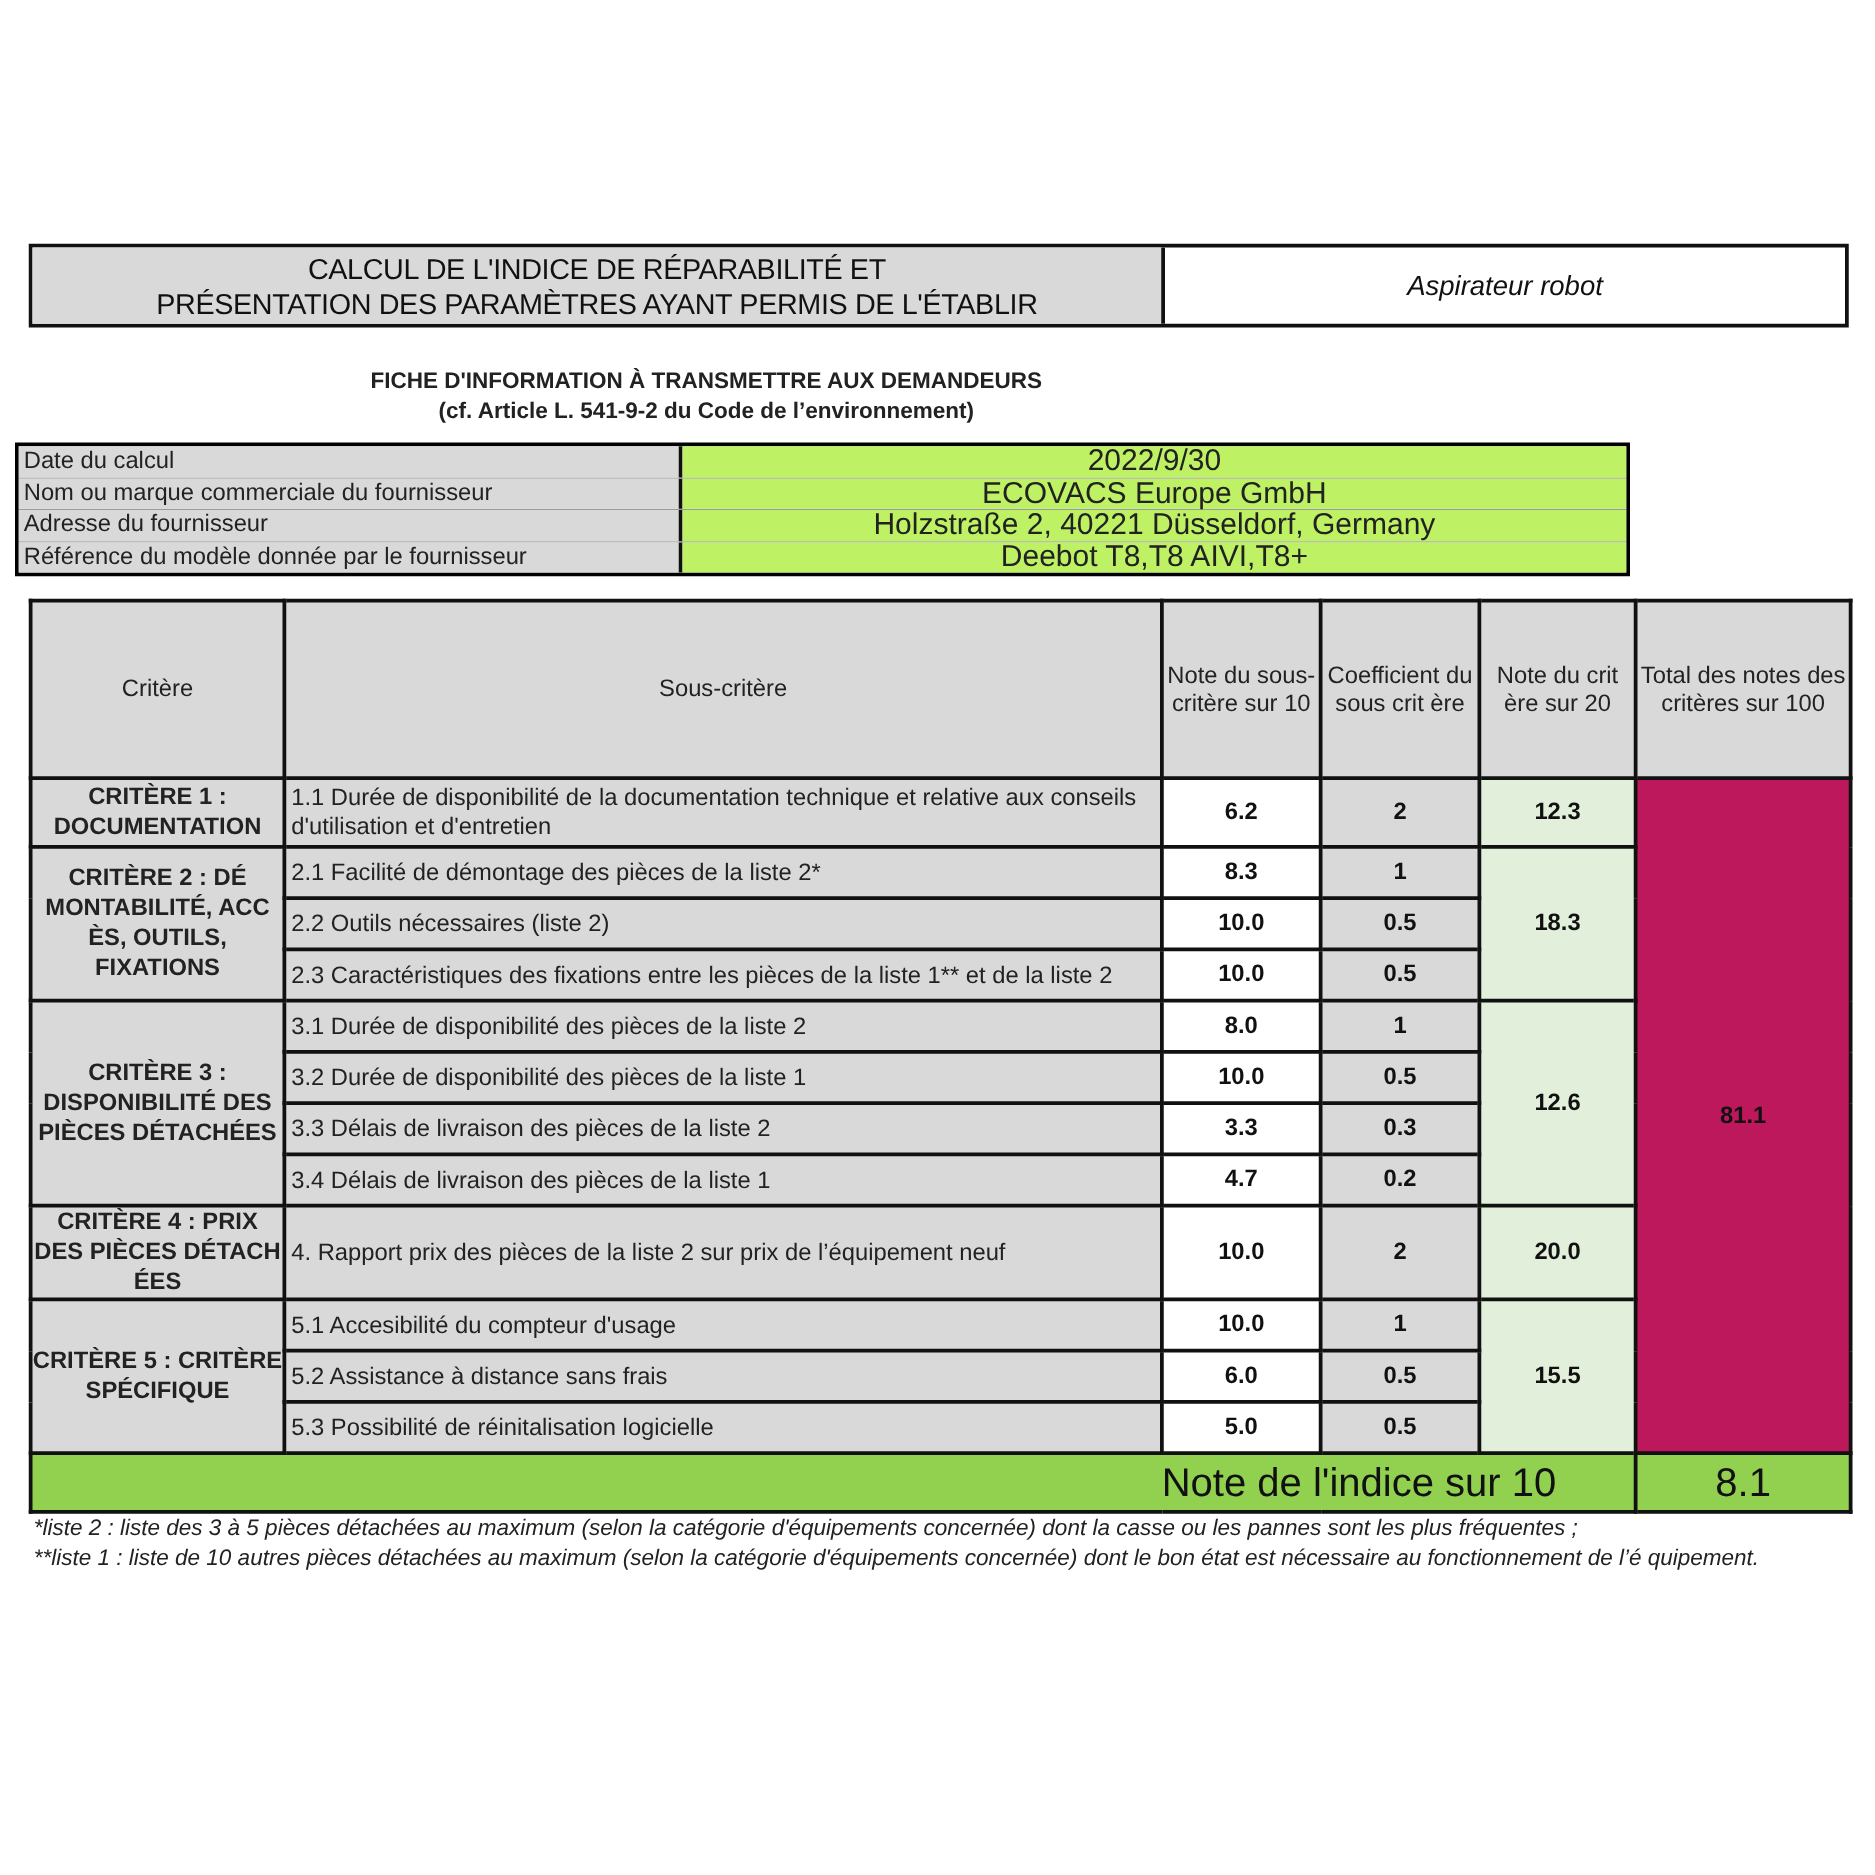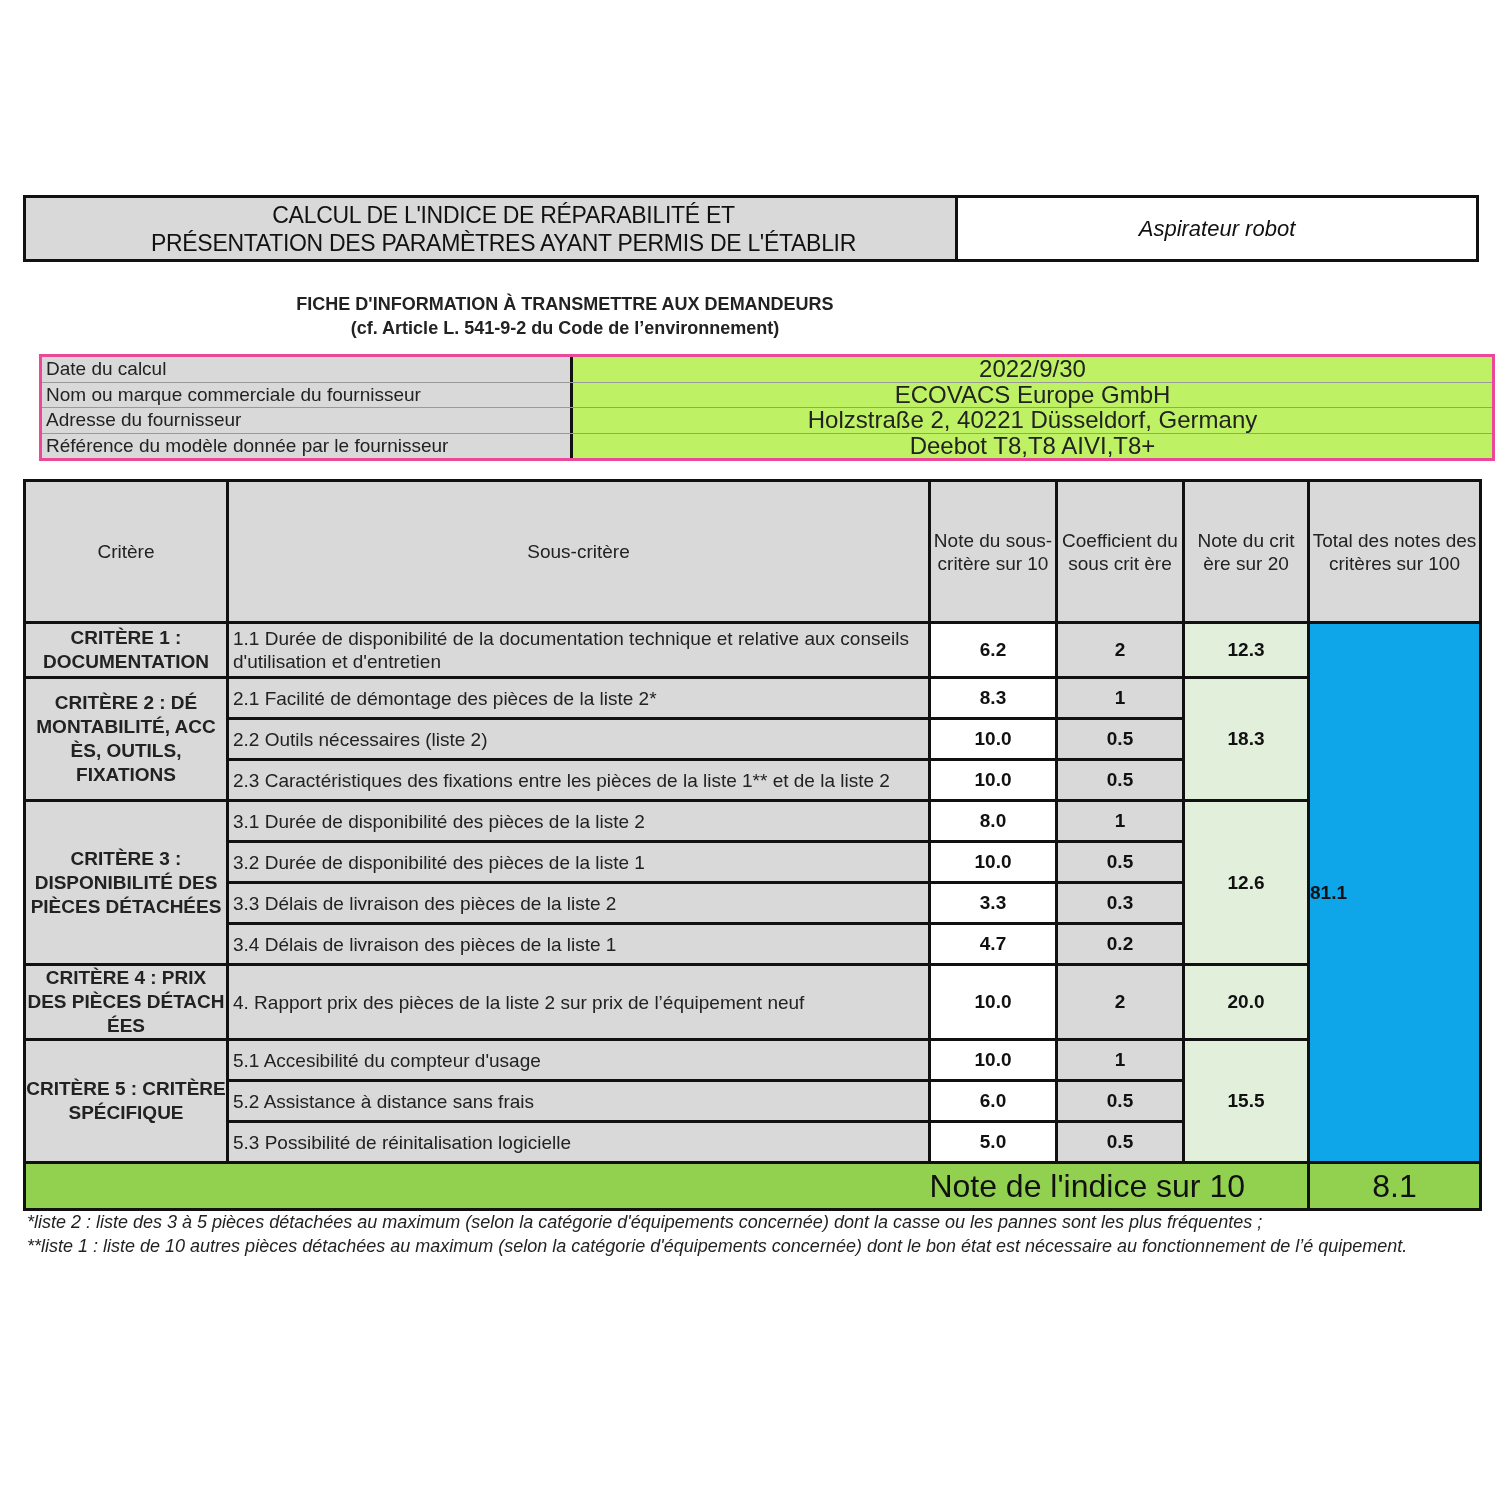--- a/index.html
+++ b/index.html
@@ -4,48 +4,48 @@
 <style>
   html, body { margin: 0; padding: 0; background: #ffffff; }
   body { width: 1500px; height: 1500px; position: relative; overflow: hidden;
          font-family: "Liberation Sans", "DejaVu Sans", sans-serif; color: #111; }
 
   
   .title-block { position: absolute; left: 23px; top: 195px; width: 1456px; height: 67px;
                  border: 3px solid #111; box-sizing: border-box; display: flex; }
   .title-left { width: 903px; background: #d9d9d9; border-right: 3px solid #111;
                 display: flex; flex-direction: column; align-items: center; justify-content: center;
-                font-family: "Liberation Sans Narrow", "Liberation Sans", sans-serif; font-size: 23px; line-height: 28px; letter-spacing: -0.3px; padding-left: 26px; }
+                font-family: "Liberation Sans Narrow", "Liberation Sans", sans-serif; font-size: 23px; line-height: 28px; letter-spacing: -0.3px; }
   .title-right { flex: 1; display: flex; align-items: center; justify-content: center;
                  font-style: italic; font-size: 22px; }
 
   .subtitle { position: absolute; left: 150px; top: 282px; width: 830px; text-align: center;
               font-size: 18px; line-height: 24px; font-weight: bold; color: #222; margin-top: 10px; }
 
   
-  .info { position: absolute; left: 39px; top: 354px; width: 1456px; border: 3px solid #ec4899;
+  .info { position: absolute; left: 12px; top: 354px; width: 1292px; border: 3px solid #000000;
           box-sizing: border-box; border-collapse: collapse; }
   .info-row { display: flex; height: 24.5px; }
   .info-row + .info-row { border-top: 1.5px solid #9a9a9a; }
   .info-label { width: 531px; background: #d9d9d9; border-right: 3px solid #111;
                 font-size: 19px; line-height: 24px; padding-left: 4px; box-sizing: border-box;
                 white-space: nowrap; overflow: hidden; color: #222; }
   .info-value { flex: 1; background: #bef264; text-align: center; font-size: 24px; line-height: 24px; color: #222; }
 
   
   .main { position: absolute; left: 23px; top: 479px; width: 1456px; border-collapse: collapse;
           table-layout: fixed; }
   .main td, .main th { border: 3px solid #111; padding: 0; box-sizing: border-box; }
   .main th { background: #d9d9d9; font-weight: normal; font-size: 19px; line-height: 23px; height: 142px; color: #222; }
   .crit { background: #d9d9d9; text-align: center; font-weight: bold; font-size: 19px; line-height: 24px; color: #222; }
   .sub { background: #d9d9d9; font-size: 19px; line-height: 23px; padding-left: 4px !important; color: #222; }
   .note { background: #ffffff; text-align: center; font-weight: bold; font-size: 19px; }
   .coef { background: #d9d9d9; text-align: center; font-weight: bold; font-size: 19px; }
   .ncrit { background: #e2efda; text-align: center; font-weight: bold; font-size: 19px; }
-  .total { background: #0ea5e9; text-align: left; font-weight: bold; font-size: 19px; }
+  .total { background: #be185d; text-align: center; font-weight: bold; font-size: 19px; }
   .thin-top td.sub, .thin-top td.note, .thin-top td.coef { border-top: 1.5px solid #9a9a9a; }
   .row41 { height: 41px; }
   .row55 { height: 55px; }
   .row72 { height: 72px; }
   .final td { background: #92d050; height: 47px; font-size: 32px; }
   .final .final-label { text-align: right; padding-right: 62px !important; }
   .final .final-value { text-align: center; }
 
   .footnotes { position: absolute; left: 27px; top: 1211px; width: 1460px; font-style: italic;
                font-size: 18px; line-height: 23.5px; color: #222; }

